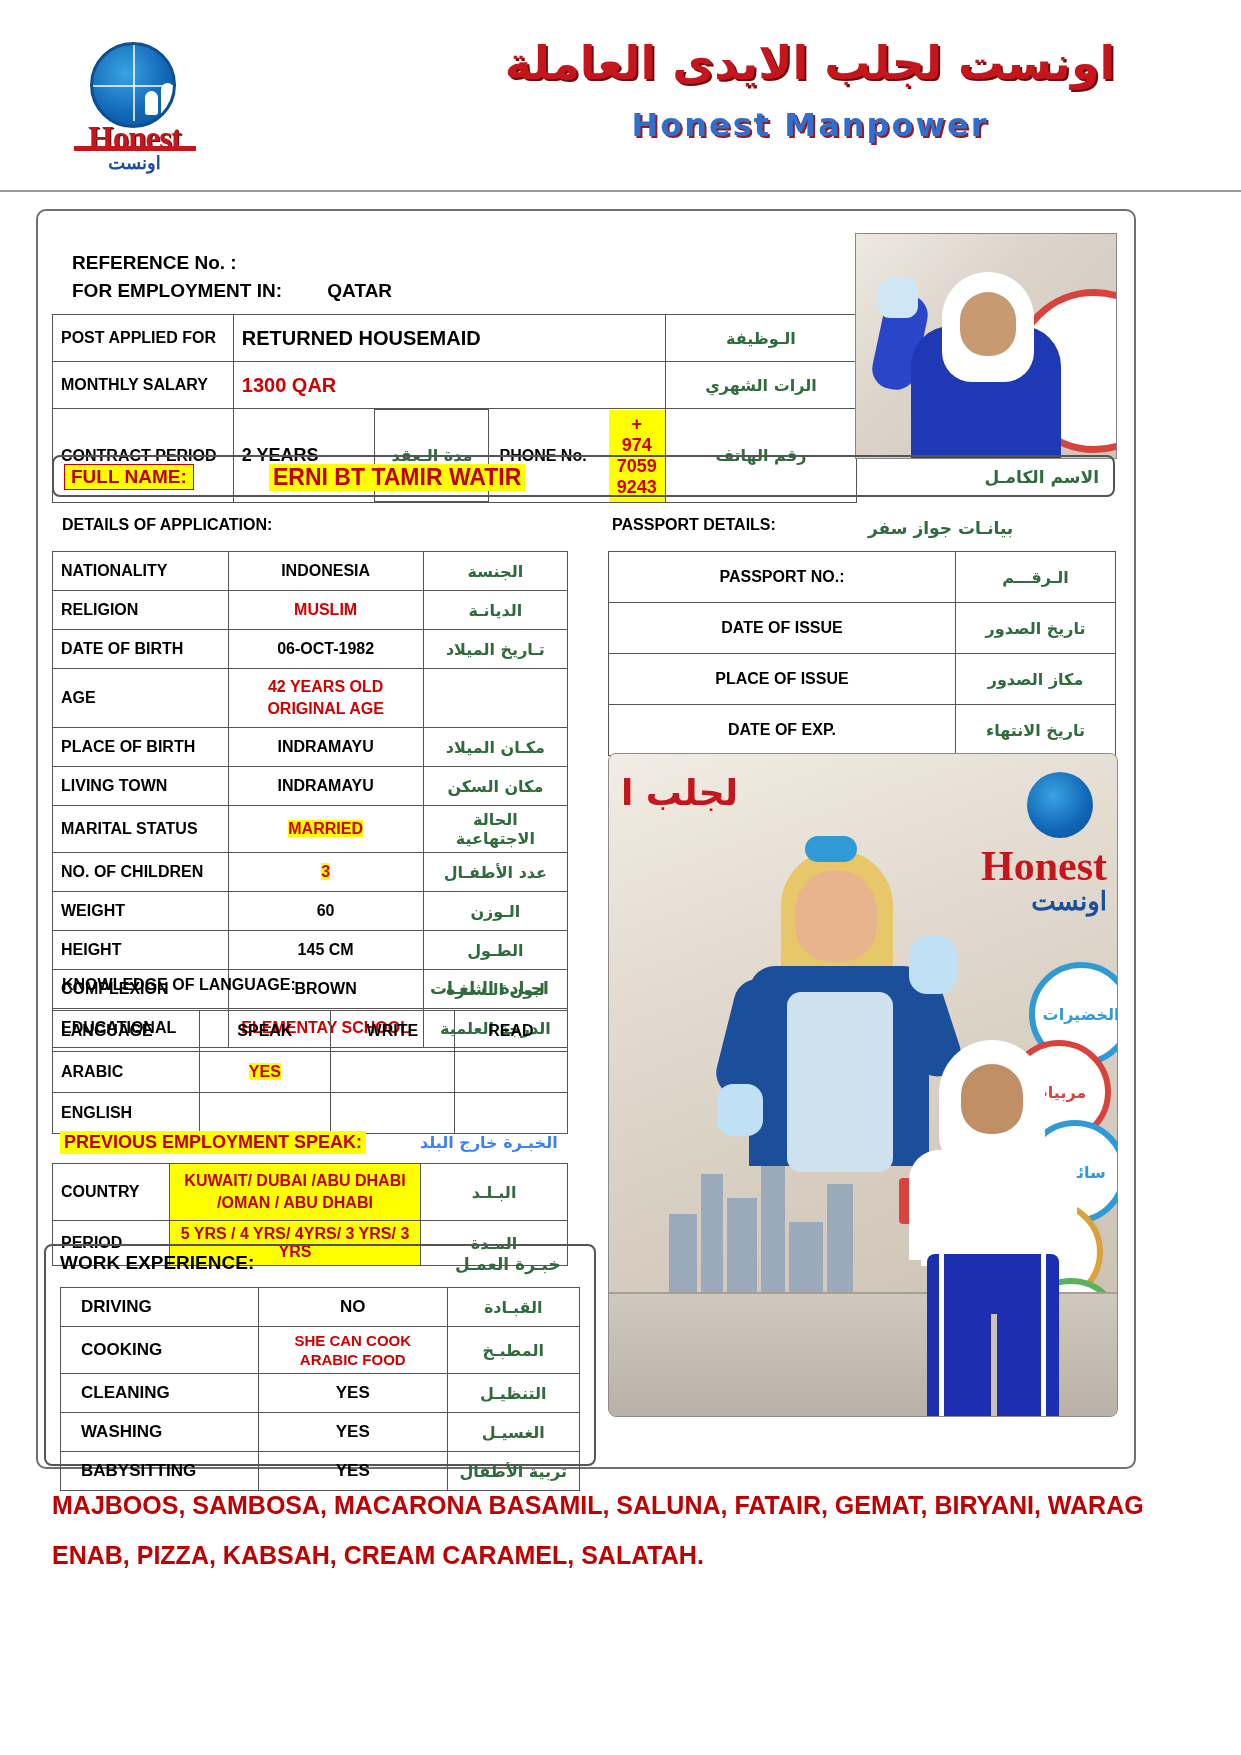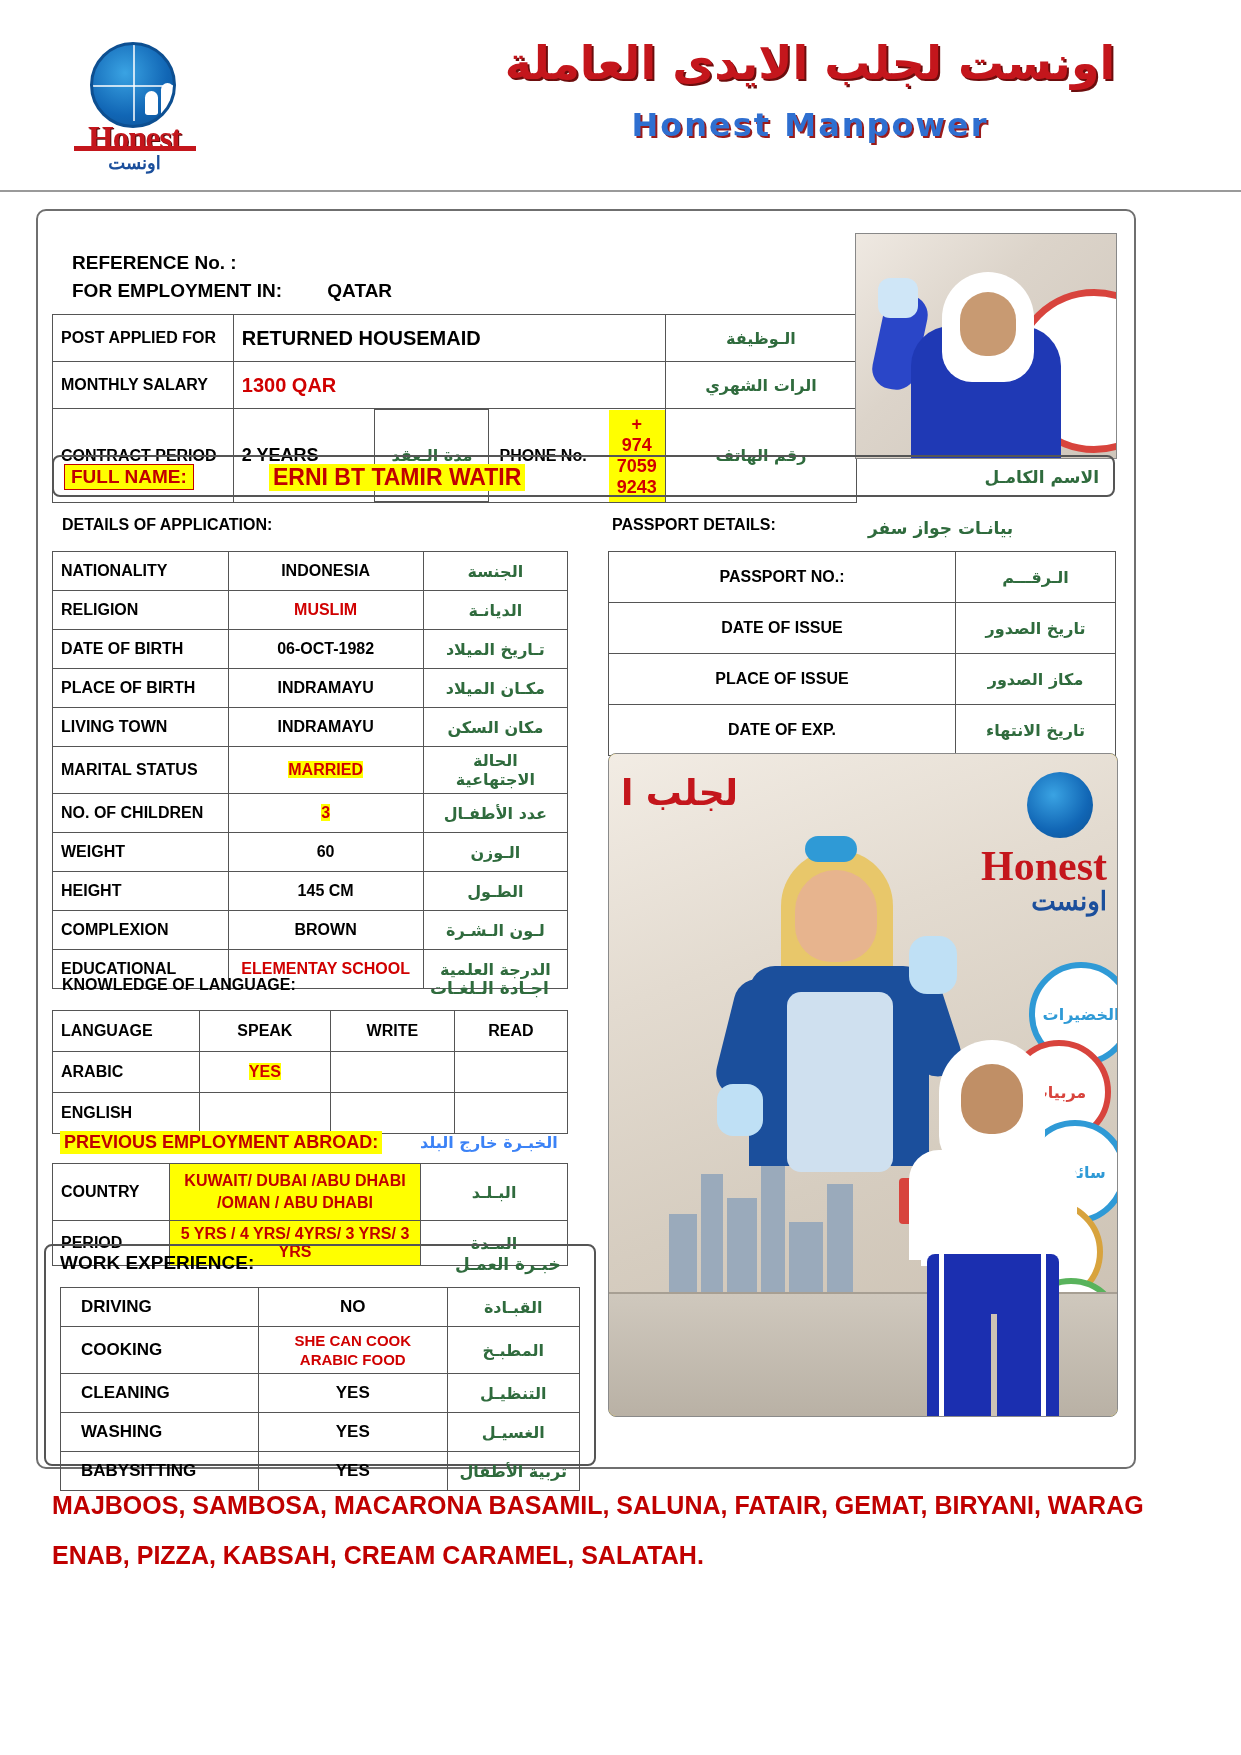--- a/index.html
+++ b/index.html
@@ -662,20 +662,25 @@
       <td class="k lbl">RELIGION</td>
       <td class="v red">MUSLIM</td>
       <td class="a ar">الديانـة</td>
     </tr>
     <tr>
       <td class="k lbl">DATE OF BIRTH</td>
       <td class="v bold">06-OCT-1982</td>
       <td class="a ar">تـاريخ الميلاد</td>
     </tr>
     <tr>
+      <td class="k lbl" style="height:50px">AGE</td>
+      <td class="v red" style="line-height:22px">42 YEARS OLD ORIGINAL AGE</td>
+      <td class="a ar"></td>
+    </tr>
+    <tr>
       <td class="k lbl">PLACE OF BIRTH</td>
       <td class="v bold">INDRAMAYU</td>
       <td class="a ar">مكـان الميلاد</td>
     </tr>
     <tr>
       <td class="k lbl">LIVING TOWN</td>
       <td class="v bold">INDRAMAYU</td>
       <td class="a ar">مكان السكن</td>
     </tr>
     <tr>
@@ -751,21 +756,21 @@
     </tr>
     <tr>
       <td class="k lbl">ENGLISH</td>
       <td></td>
       <td></td>
       <td></td>
     </tr>
   </tbody>
     </table>
 
-  <div class="prev-title">PREVIOUS EMPLOYMENT ABROAD:</div>
+  <div class="prev-title">PREVIOUS EMPLOYMENT SPEAK:</div>
   <div class="prev-ar">الخبـرة خارج البلد</div>
   <table class="grid prev-table">
     <tbody>
         <tr>
       <td class="k lbl" style="height:48px">COUNTRY</td>
       <td class="v" style="line-height:22px">KUWAIT/ DUBAI /ABU DHABI /OMAN / ABU DHABI</td>
       <td class="a ar">البـلـد</td>
     </tr>
     <tr>
       <td class="k lbl">PERIOD</td>

